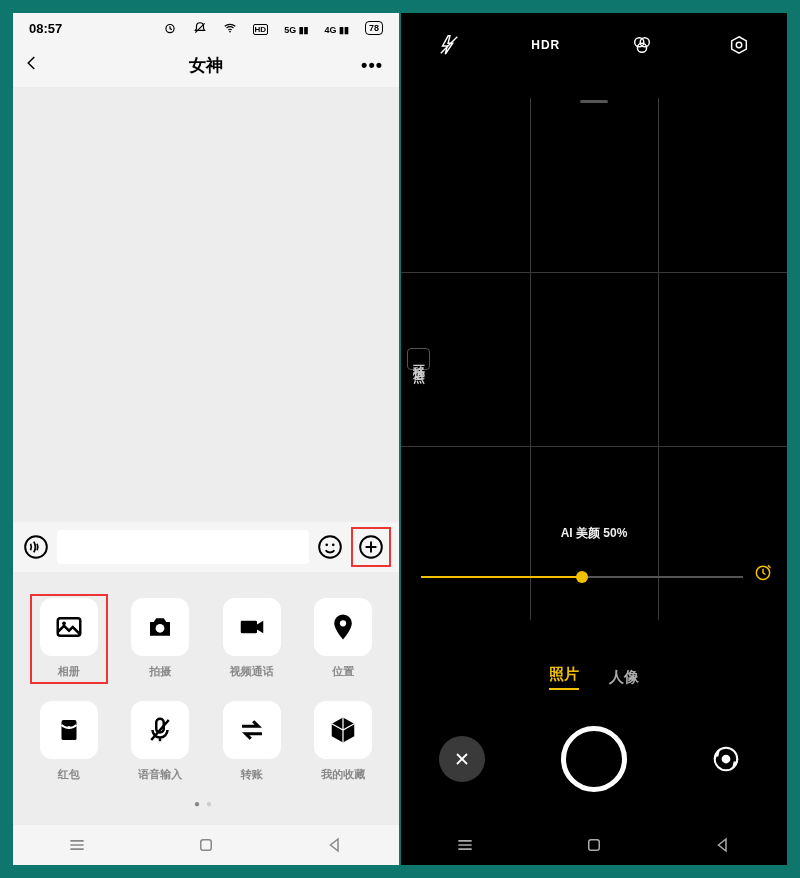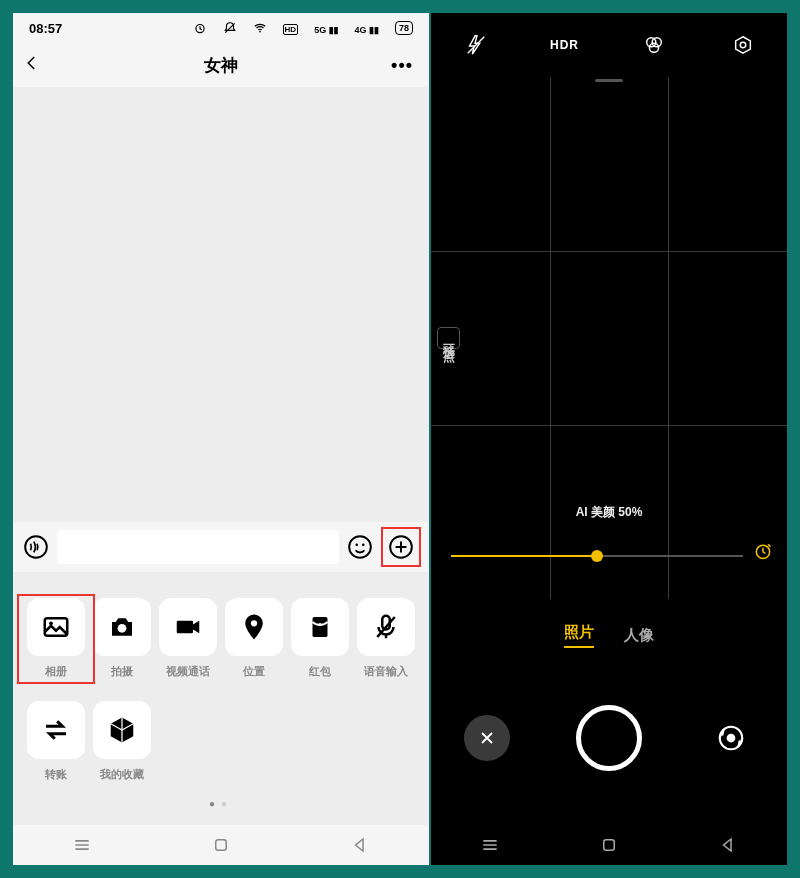--- a/index.html
+++ b/index.html
@@ -1,39 +1,39 @@
 <!DOCTYPE html>
 <html><head>
   <meta charset="utf-8">
   <style>
     * { margin:0; padding:0; box-sizing:border-box; font-family:-apple-system,"Helvetica Neue",Arial,sans-serif; }
     body { background:#888; width:800px; height:878px; overflow:hidden; }
     .wrap { display:flex; gap:2px; background:#0f766e; padding:13px; height:878px;font-weight:bold; }
     .pane { flex:1; background:#f5f5f5; display:flex; flex-direction:column; position:relative; }
-    .pane.right { background:#000; }
+    .pane.right { background:#000;gap:21px; }
 
     
     .status-bar { height:30px; display:flex; align-items:center; padding:0 16px; font-size:13px; color:#000; justify-content:space-between; }
     .status-bar .right-ic { display:flex; align-items:flex-end; gap:16px; }
     .status-bar .right-ic svg { width:14px; height:14px; }
     .status-bar .batt { display:inline-flex; align-items:center; border:1px solid #000; border-radius:4px; padding:0 3px; height:14px; font-size:9px; }
 
     .header { height:44px; display:flex; align-items:center; justify-content:center; position:relative; font-size:17px; }
     .header .back { position:absolute; left:10px; }
     .header .more { position:absolute; right:16px; font-size:18px; letter-spacing:1px; }
 
     .chat-body { flex:1; background:#ededed; }
 
     .input-row { height:50px; background:#f5f5f5; display:flex; align-items:center; padding:0 8px; gap:6px; }
     .input-row .ibtn { width:30px; height:30px; display:flex; align-items:center; justify-content:center; }
     .input-row .textbox { flex:1; background:#fff; height:34px; border-radius:4px; }
     .input-row .plus-wrap { border:2.5px solid #e33; padding:3px; }
 
     .grid-panel { background:#ededed; padding:26px 14px 10px 14px; }
-    .grid { display:grid; grid-template-columns:repeat(6,1fr); gap:22px 8px; }
+    .grid { display:grid; grid-template-columns:repeat(4,1fr); gap:22px 8px; }
     .gcell { display:flex; flex-direction:column; align-items:center; gap:8px; }
     .gcell .tile { width:58px; height:58px; background:#fff; border-radius:12px; display:flex; align-items:center; justify-content:center; }
     .gcell .lbl { font-size:11px; color:#888; }
     .gcell.hl .tile, .gcell.hl .lbl { }
     .gcell.hl { position:relative; }
     .hl-box { position:absolute; border:2.5px solid #e33; top:-4px; left:50%; transform:translateX(-50%); width:78px; height:90px; pointer-events:none; }
     .dots { text-align:center; padding:16px 0 6px; color:#ccc; letter-spacing:6px; font-size:10px; }
     .dots .active { color:#888; }
 
     .navbar { height:40px; display:flex; justify-content:space-around; align-items:center; }

